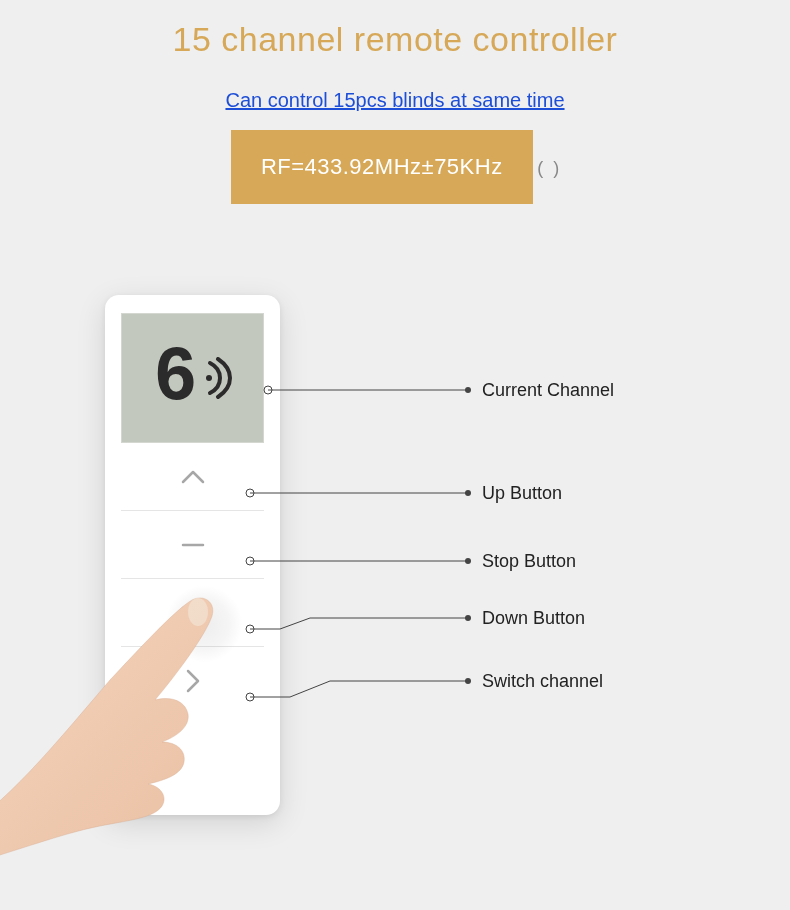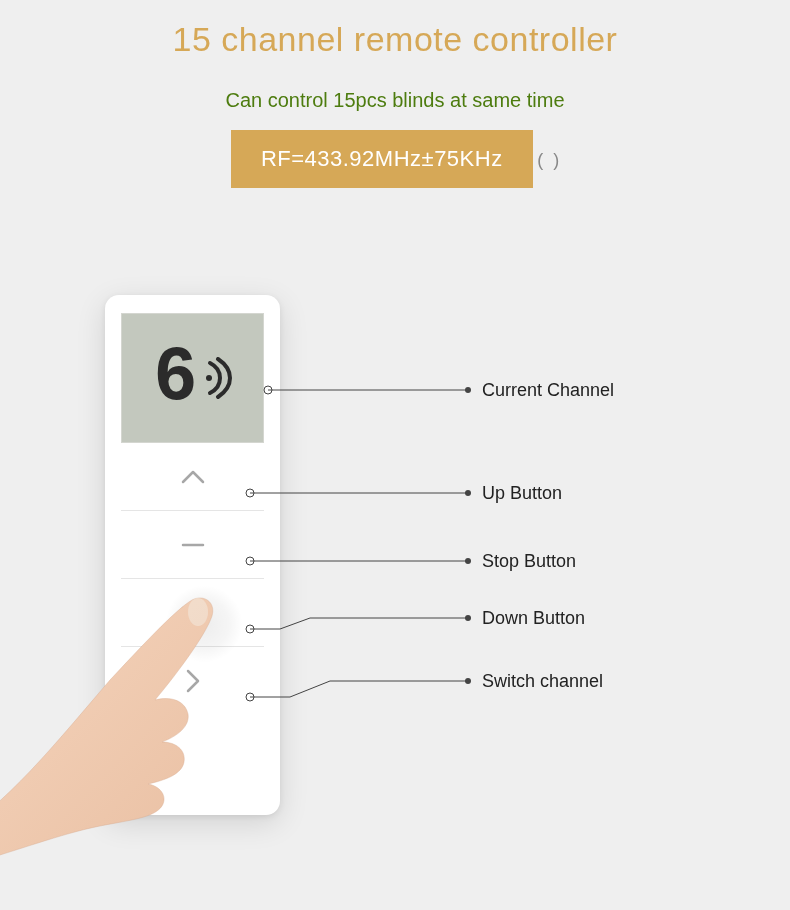--- a/index.html
+++ b/index.html
@@ -16,31 +16,32 @@
     padding-top: 20px;
   }
   .title {
     color: #d6a857;
     font-size: 34px;
     font-weight: 400;
     letter-spacing: 0.5px;
     margin-bottom: 30px;
   }
   .subtitle {
-    color: #4d7c0f;
+    color: #1d4ed8;
     font-size: 20px;
     font-weight: 400;
     margin-bottom: 18px;
+    text-decoration: underline;
   }
   .rf-badge {
     display: inline-block;
     background: #d6a857;
     color: #fff;
     font-size: 22px;
-    padding: 16px 30px;
+    padding: 24px 30px;
     letter-spacing: 0.5px;
     margin-bottom: 20px;
   }
   .range {
     color: #333;
     font-size: 18px;
     display: inline-flex;
     gap: 10px;
     align-items: baseline;
   }

